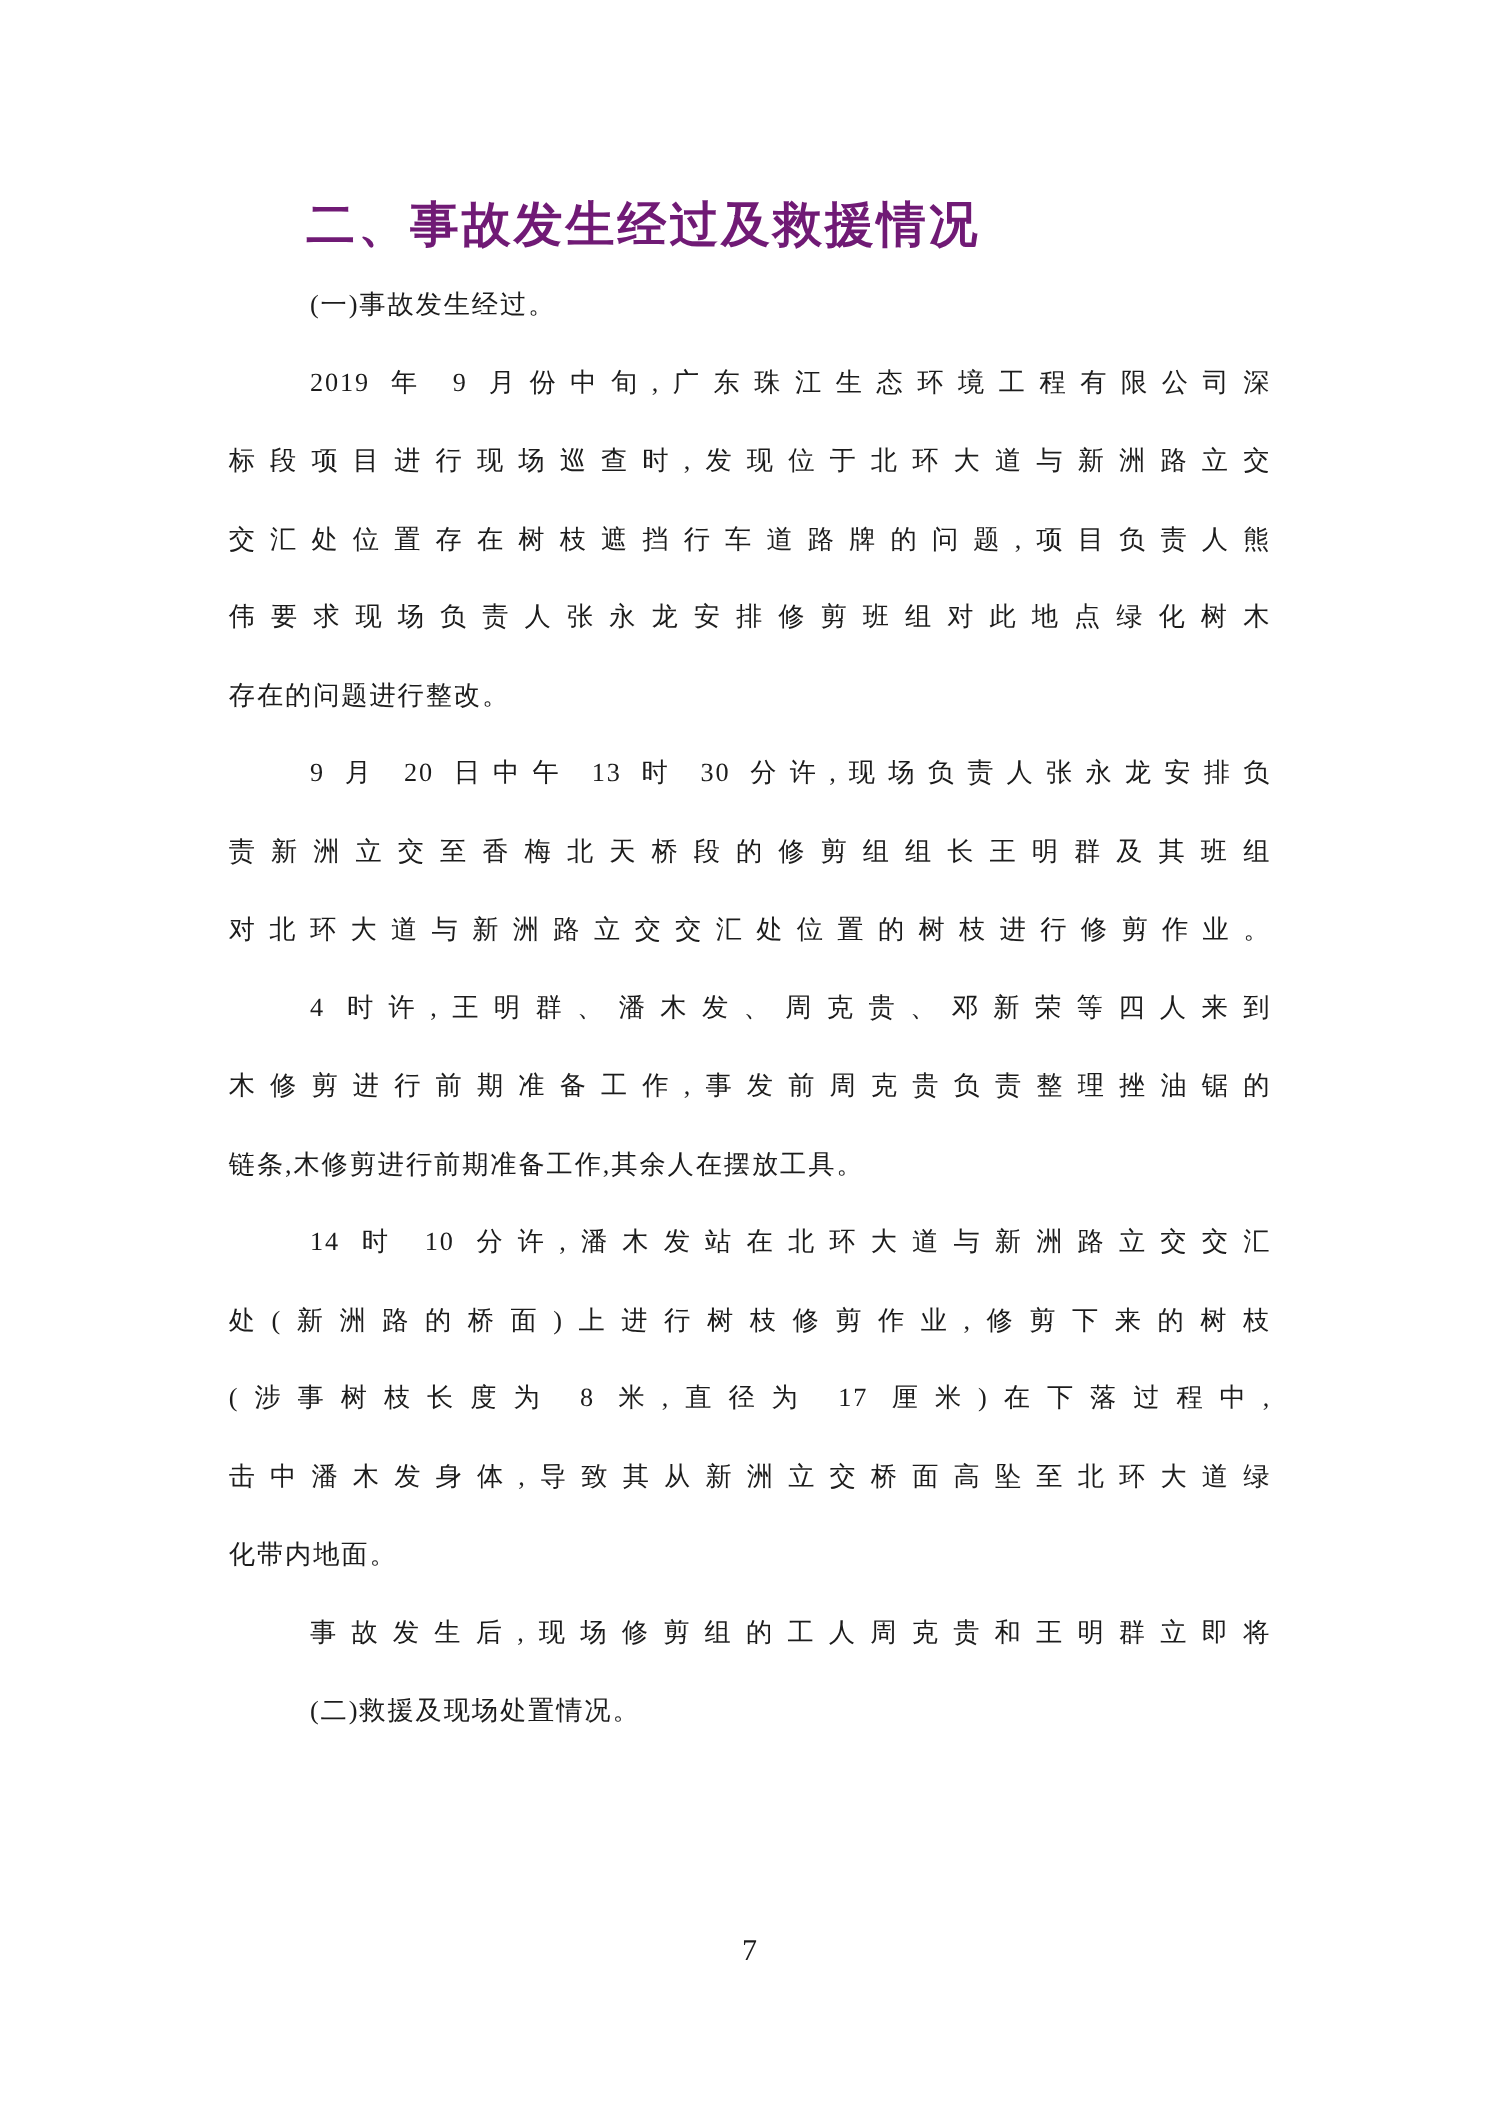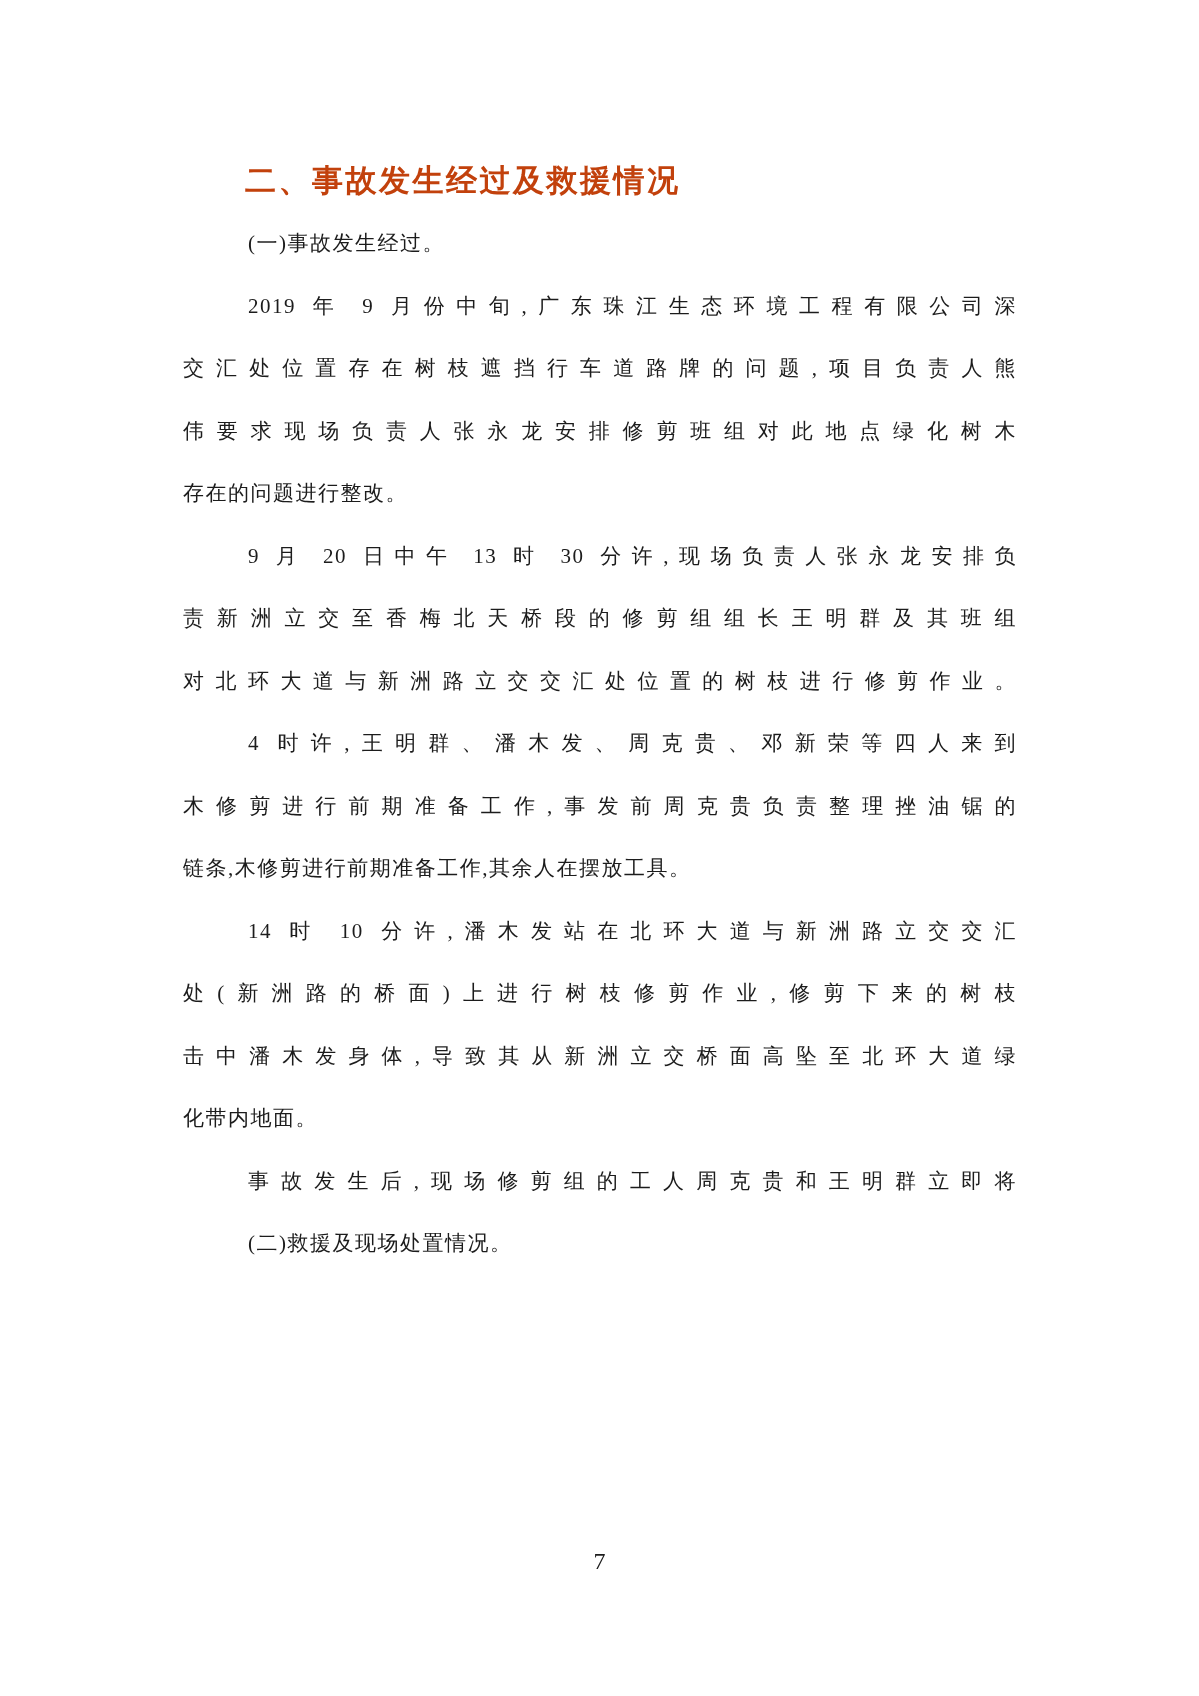--- a/index.html
+++ b/index.html
@@ -22,23 +22,23 @@
     top: 149px;
     width: 834px;
   }
   .heading {
     margin: 0;
     height: 63px;
     line-height: 63px;
     padding-left: 62px;
     font-family: "Liberation Sans", sans-serif;
     font-weight: 700;
-    font-size: 31px;
+    font-size: 39px;
     letter-spacing: 2.5px;
-    color: #c2410c;
+    color: #701a75;
     white-space: nowrap;
   }
   .line {
     height: 62.5px;
     line-height: 62.5px;
     font-size: 21px;
     letter-spacing: 1.5px;
   }
   .line.indent {
     padding-left: 65px;
@@ -65,31 +65,33 @@
 </style>
 </head>
 <body>
 
 <div class="page">
   <div class="content">
     <h2 class="heading">二、事故发生经过及救援情况</h2>
     <div id="body-lines">
         <div class="line indent plain">(一)事故发生经过。</div>
         <div class="line indent justify">2019 年 9 月份中旬,广东珠江生态环境工程有限公司深</div>
+        <div class="line justify">标段项目进行现场巡查时,发现位于北环大道与新洲路立交</div>
         <div class="line justify">交汇处位置存在树枝遮挡行车道路牌的问题,项目负责人熊</div>
         <div class="line justify">伟要求现场负责人张永龙安排修剪班组对此地点绿化树木</div>
         <div class="line plain">存在的问题进行整改。</div>
         <div class="line indent justify">9 月 20 日中午 13 时 30 分许,现场负责人张永龙安排负</div>
         <div class="line justify">责新洲立交至香梅北天桥段的修剪组组长王明群及其班组</div>
         <div class="line justify">对北环大道与新洲路立交交汇处位置的树枝进行修剪作业。</div>
         <div class="line indent justify">4 时许,王明群、潘木发、周克贵、邓新荣等四人来到</div>
         <div class="line justify">木修剪进行前期准备工作,事发前周克贵负责整理挫油锯的</div>
         <div class="line plain">链条,木修剪进行前期准备工作,其余人在摆放工具。</div>
         <div class="line indent justify">14 时 10 分许,潘木发站在北环大道与新洲路立交交汇</div>
         <div class="line justify">处(新洲路的桥面)上进行树枝修剪作业,修剪下来的树枝</div>
+        <div class="line justify">(涉事树枝长度为 8 米,直径为 17 厘米)在下落过程中,</div>
         <div class="line justify">击中潘木发身体,导致其从新洲立交桥面高坠至北环大道绿</div>
         <div class="line plain">化带内地面。</div>
         <div class="line indent justify">事故发生后,现场修剪组的工人周克贵和王明群立即将</div>
         <div class="line indent plain">(二)救援及现场处置情况。</div>
       </div>
   </div>
   <div class="page-number">7</div>
 </div>
 
 </body></html>

